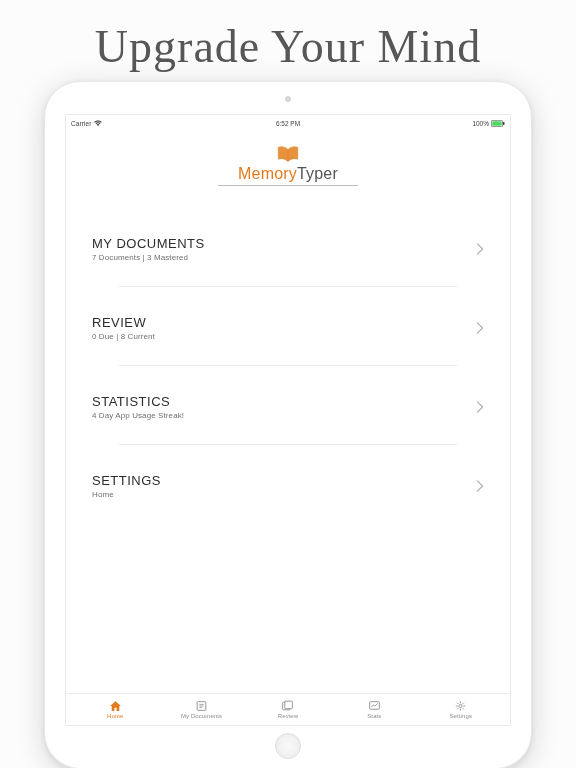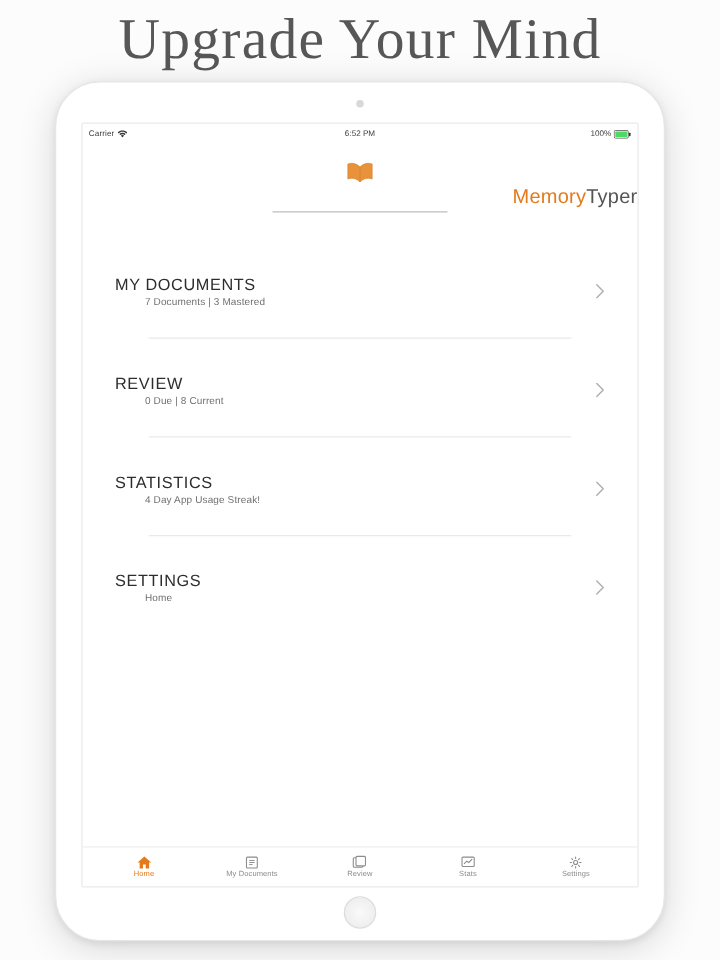--- a/index.html
+++ b/index.html
@@ -1,41 +1,41 @@
 <!DOCTYPE html>
 <html><head>
 <meta charset="utf-8">
 <style>
   * { box-sizing: border-box; margin: 0; padding: 0; }
   html, body { width: 576px; height: 768px; background: #fcfcfc; font-family: -apple-system, "Helvetica Neue", Arial, sans-serif; overflow: hidden; }
-  .headline { font-family: Georgia, "Times New Roman", serif; font-size: 46px; color: #575757; text-align: center; letter-spacing: 1px; padding-top: 4px; padding-bottom: 8px; font-weight: 400; }
+  .headline { font-family: Georgia, "Times New Roman", serif; font-size: 46px; color: #575757; text-align: center; letter-spacing: 1px; padding-top: 20px; padding-bottom: 8px; font-weight: 400; }
   .device-frame { width: 488px; height: 688px; margin: 0 auto; background: #fff; border: 1px solid #e6e6e6; border-radius: 36px; box-shadow: 0 6px 30px rgba(0,0,0,0.15), 0 2px 6px rgba(0,0,0,0.08); position: relative; }
   .camera { position: absolute; top: 14px; left: 50%; transform: translateX(-50%); width: 6px; height: 6px; background:#d8d8d8; border-radius:50%; }
   .home-btn { position: absolute; bottom: 9px; left: 50%; transform: translateX(-50%); width: 26px; height: 26px; border: 1px solid #ddd; border-radius: 50%; background: radial-gradient(#fafafa,#eaeaea); }
   .screen { position: absolute; top: 32px; left: 20px; right: 20px; bottom: 42px; border: 1px solid #eaeaea; border-radius: 2px; background: #ffffff; display: flex; flex-direction: column; overflow: hidden; }
   
   .status-bar { height: 14px; font-size: 6.5px; color:#404040; display:flex; align-items:center; padding: 2px 5px 0 5px; position:relative; }
   .status-left { display:flex; align-items:center; gap:2px; }
   .carrier { letter-spacing: .1px; }
   .status-center { position:absolute; left:50%; transform:translateX(-50%); }
   .status-right { margin-left:auto; display:flex; align-items:center; gap:2px; }
   .wifi-icon svg, .battery-svg { display:block; }
   
   .logo-area { text-align:center; padding: 16px 0 8px 0; }
   .logo-svg { display:block; margin: 0 auto 2px auto; }
-  .brand { font-size: 16px; font-weight: 300; letter-spacing:.2px;text-align:right; }
+  .brand { font-size: 16px; font-weight: 300; letter-spacing:.2px; }
   .brand .m1 { color:#e37a1b; font-weight:500; }
   .brand .m2 { color:#555; font-weight:300; }
   .brand-underline { width: 140px; height:1px; background:#bdbdbd; margin: 2px auto 0 auto; }
   
   .list-area { flex:1; padding: 24px 26px 0 26px; display:flex; flex-direction:column; }
   .row { display:flex; align-items:center; padding: 18px 0 14px 0; cursor:pointer; }
   .row-text { flex:1; }
   .row-title { font-size: 13px; letter-spacing:.5px; color:#2d2d2d; font-weight:400; }
-  .row-sub { font-size: 8px; color:#707070; margin-top:2px; letter-spacing:.1px;margin-left:24px; }
+  .row-sub { font-size: 8px; color:#707070; margin-top:2px; letter-spacing:.1px; }
   .chev { color:#b8b8b8; }
   .chev svg { display:block; }
   .divider { height:1px; width: 86%; margin: 10px auto; background:#e9e9e9; }
   .spacer { flex: 1; }
   
   .tabbar { height: 32px; border-top:1px solid #eee; display:flex; justify-content:space-around; align-items:center; padding: 0 6px; }
   .tab { display:flex; flex-direction:column; align-items:center; gap:1px; cursor:pointer; width:72px; }
   .tab svg { display:block; }
   .tab-label { font-size: 6px; letter-spacing:.1px; }
   .tab.active .tab-label { color:#e37a1b; }

